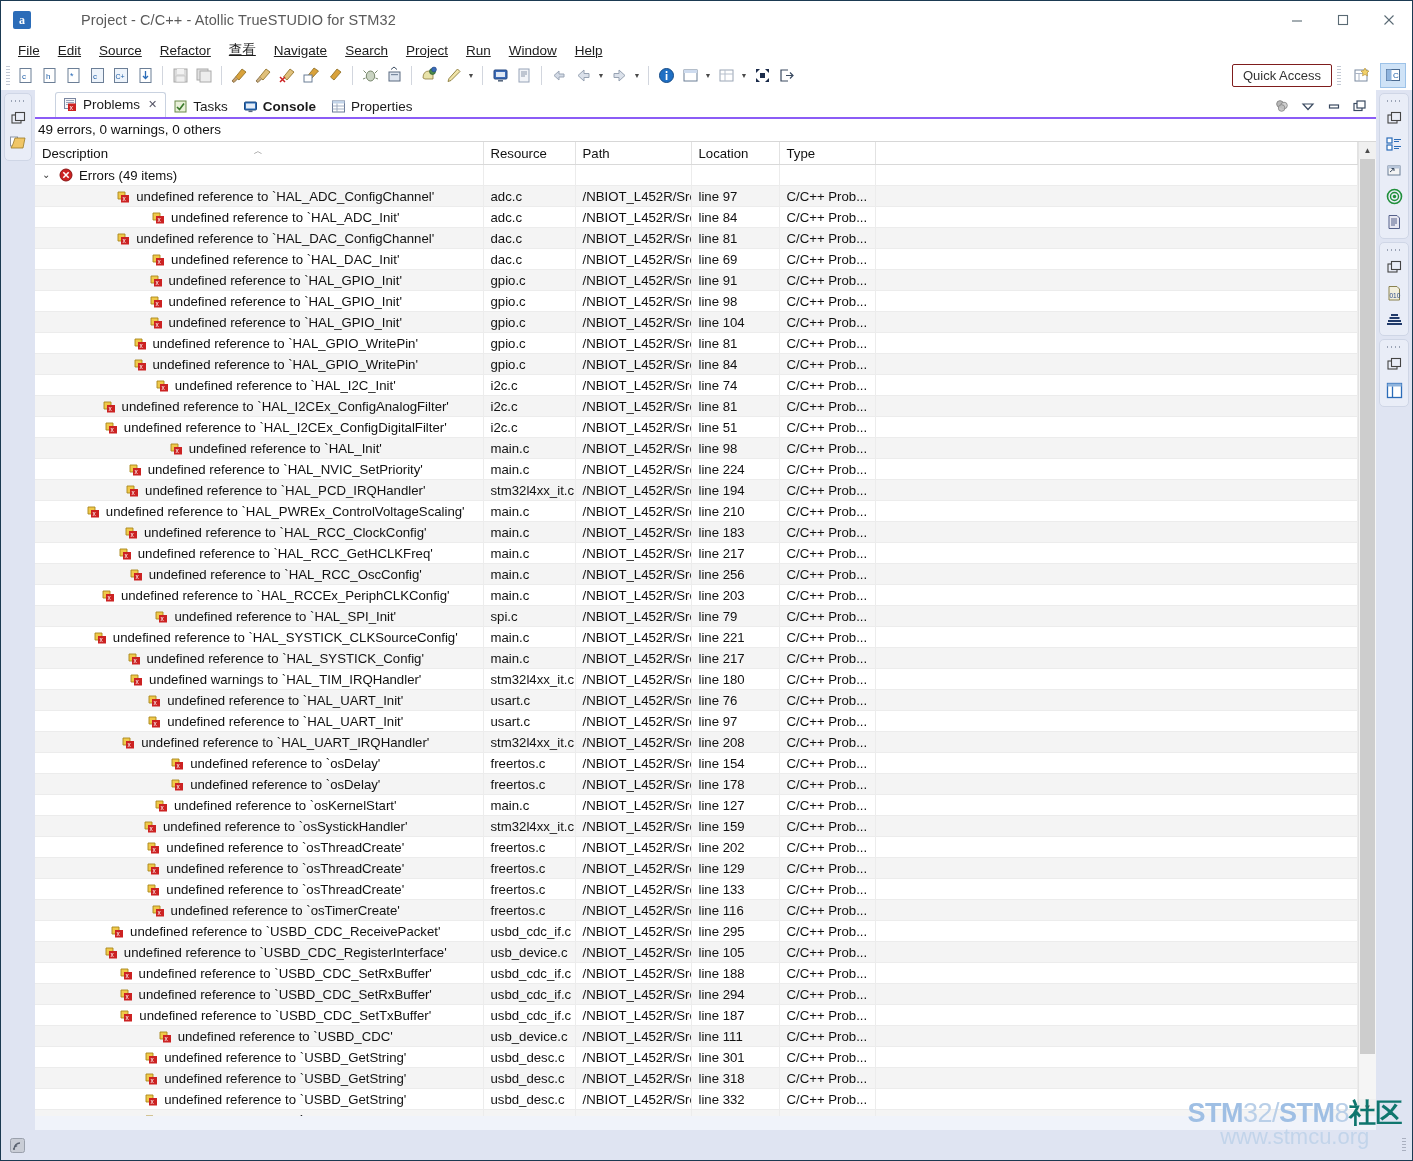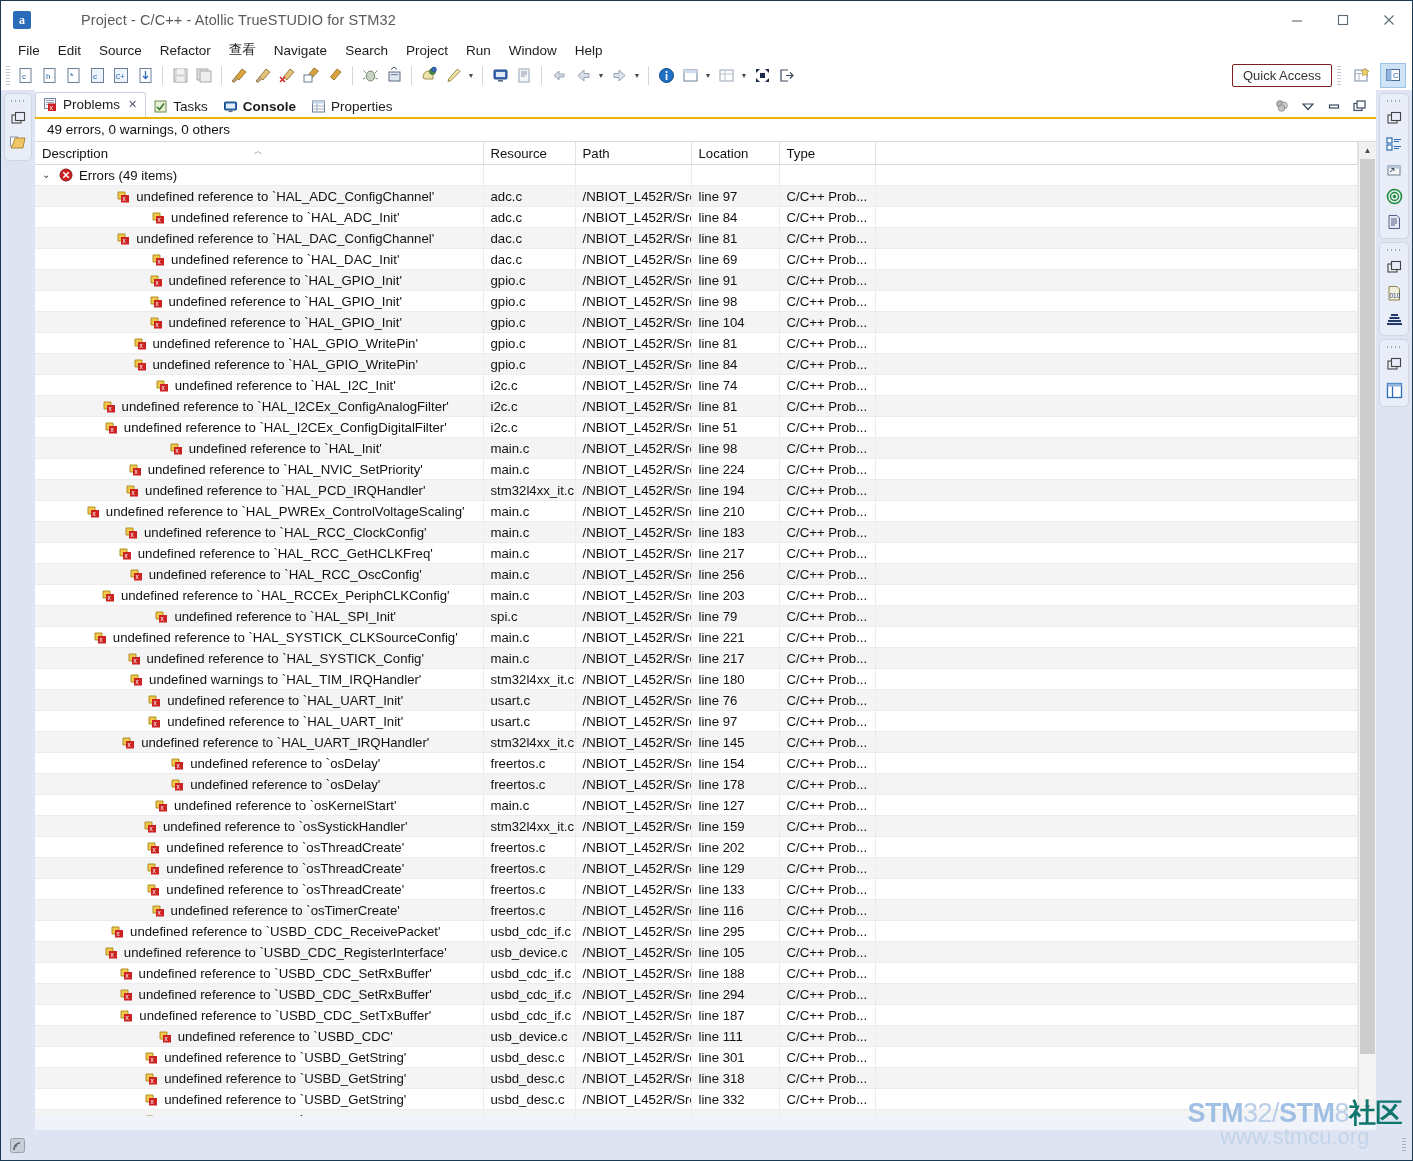--- a/index.html
+++ b/index.html
@@ -42,21 +42,21 @@
   }
   .win-btn svg { display: block; }
 
   
   .menubar {
     position: absolute; left: 0; top: 38px; right: 0; height: 22px;
     background: #ffffff;
     display: flex; align-items: center; padding-left: 8px;
     font-size: 13.5px; color: #1d1d1d;
   }
-  .menu-item { padding: 2px 9px; white-space: nowrap; }
+  .menu-item { padding: 2px 9px; white-space: nowrap; text-decoration: underline; }
 
   
   .toolbar {
     position: absolute; left: 0; top: 60px; right: 0; height: 29px;
     background: #ffffff;
     display: flex; align-items: center;
     border-bottom: 1px solid #c8cfdd;
   }
   .tb-grip {
     width: 4px; height: 20px; margin: 0 3px 0 5px;
@@ -117,22 +117,23 @@
 
   
   .view {
     position: absolute; left: 34px; top: 89px; right: 36px; bottom: 30px;
     background: #ffffff;
     display: flex; flex-direction: column;
   }
   .view-tabs {
     height: 27px; background: #ffffff;
     display: flex; align-items: flex-end;
-    border-bottom: 2px solid #eab308;
+    border-bottom: 2px solid #8b5cf6;
     position: relative;
+    padding-left: 20px;
   }
   .tab {
     display: flex; align-items: center; gap: 5px;
     padding: 3px 8px 4px 7px; font-size: 13.5px; color: #1b1b1b;
     height: 21px; box-sizing: border-box;
   }
   .tab.active {
     background: #ffffff;
     border: 1px solid #c9d2e0; border-bottom: none;
     border-top-left-radius: 3px; border-top-right-radius: 3px;
@@ -141,21 +142,21 @@
   .tab.bold { font-weight: bold; }
   .tab-close { font-size: 11px; color: #556; margin-left: 3px; }
   .view-tb {
     margin-left: auto; display: flex; align-items: center; gap: 10px;
     padding-right: 8px; padding-bottom: 3px;
   }
   .vt-btn { width: 16px; height: 16px; display: flex; align-items: center; justify-content: center; }
 
   .summary {
     height: 22px; line-height: 22px; font-size: 13.5px; color: #111;
-    padding-left: 12px; background: #fff;
+    padding-left: 3px; background: #fff;
   }
 
   
   .table-wrap {
     flex: 1; display: flex; position: relative; overflow: hidden;
     border-top: 1px solid #d7d7d7;
   }
   .table-area { flex: 1; position: relative; overflow: hidden; background: #fff; }
   table.problems {
     border-collapse: collapse; width: 100%; table-layout: fixed;
@@ -1152,21 +1153,21 @@
                     <span class="ico"><svg width="14" height="14" viewBox="0 0 14 14">
                         <path d="M2 3 h7 v7 h-7 Z" fill="#f0c94a" stroke="#a8861c" stroke-width="0.9"></path>
                         <rect x="5" y="6" width="8" height="7.5" fill="#cc2222"></rect>
                         <text x="6.6" y="12.4" font-size="6.5" fill="#ffffff" font-family="Liberation Sans, sans-serif">x</text>
                       </svg></span>
                     <span>undefined reference to `HAL_UART_IRQHandler'</span>
                   </div>
                 </td>
                 <td>stm32l4xx_it.c</td>
                 <td>/NBIOT_L452R/Src</td>
-                <td>line 145</td>
+                <td>line 208</td>
                 <td>C/C++ Prob...</td>
                 <td></td>
               </tr>
               <tr class="">
                 <td>
                   <div class="desc-cell child">
                     <span class="ico"><svg width="14" height="14" viewBox="0 0 14 14">
                         <path d="M2 3 h7 v7 h-7 Z" fill="#f0c94a" stroke="#a8861c" stroke-width="0.9"></path>
                         <rect x="5" y="6" width="8" height="7.5" fill="#cc2222"></rect>
                         <text x="6.6" y="12.4" font-size="6.5" fill="#ffffff" font-family="Liberation Sans, sans-serif">x</text>

